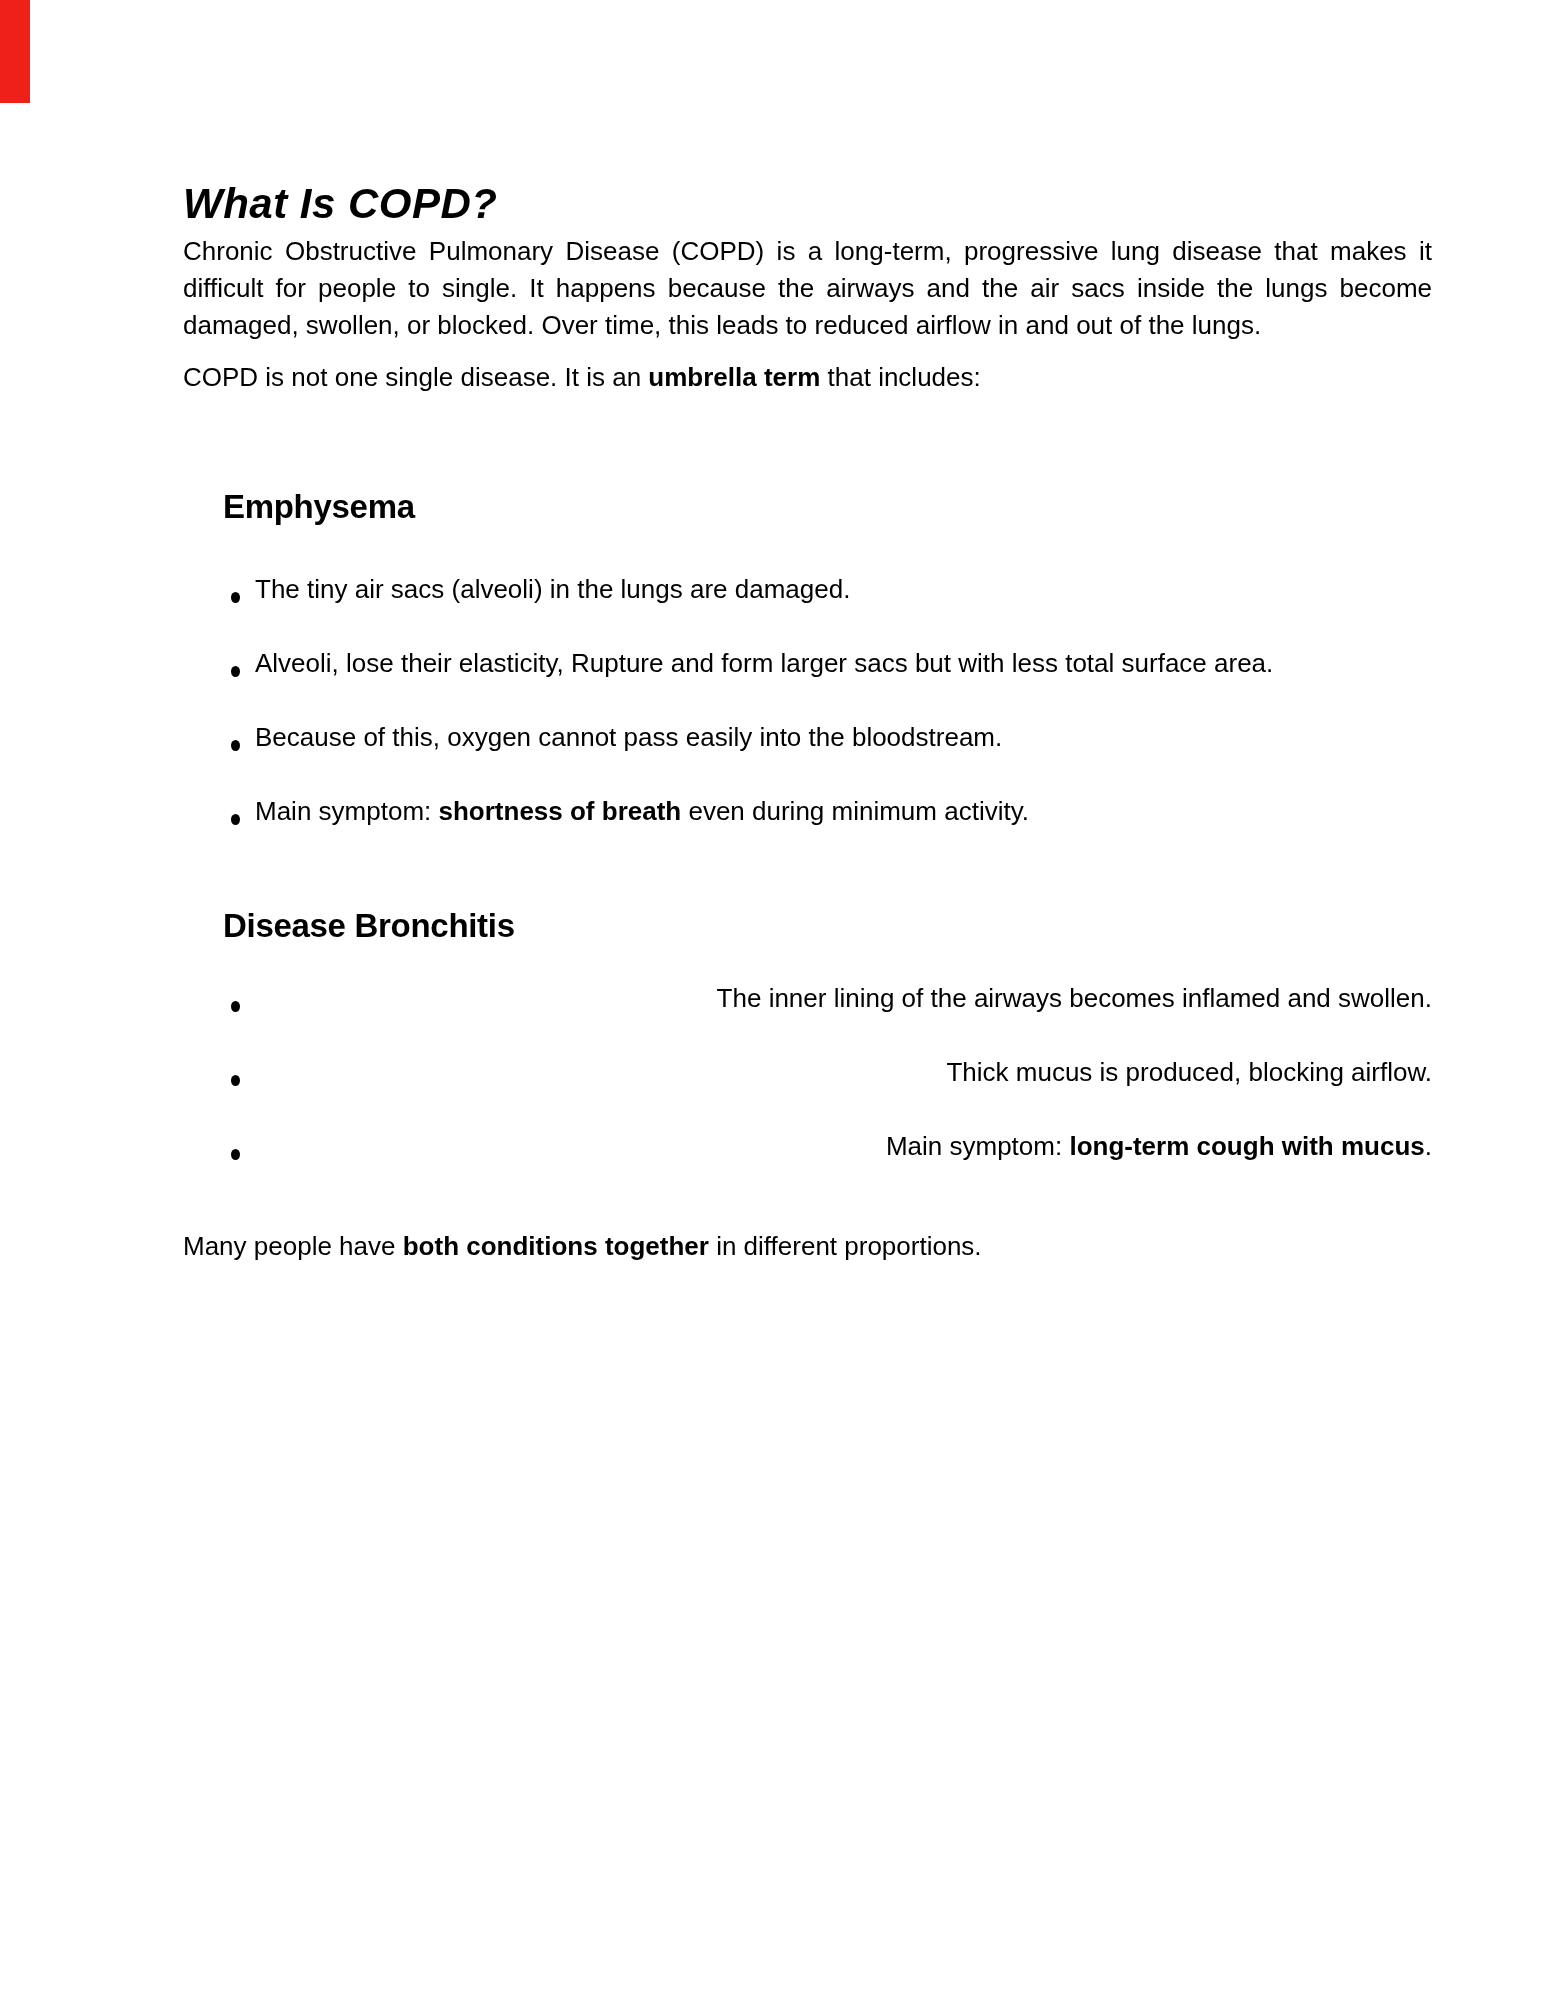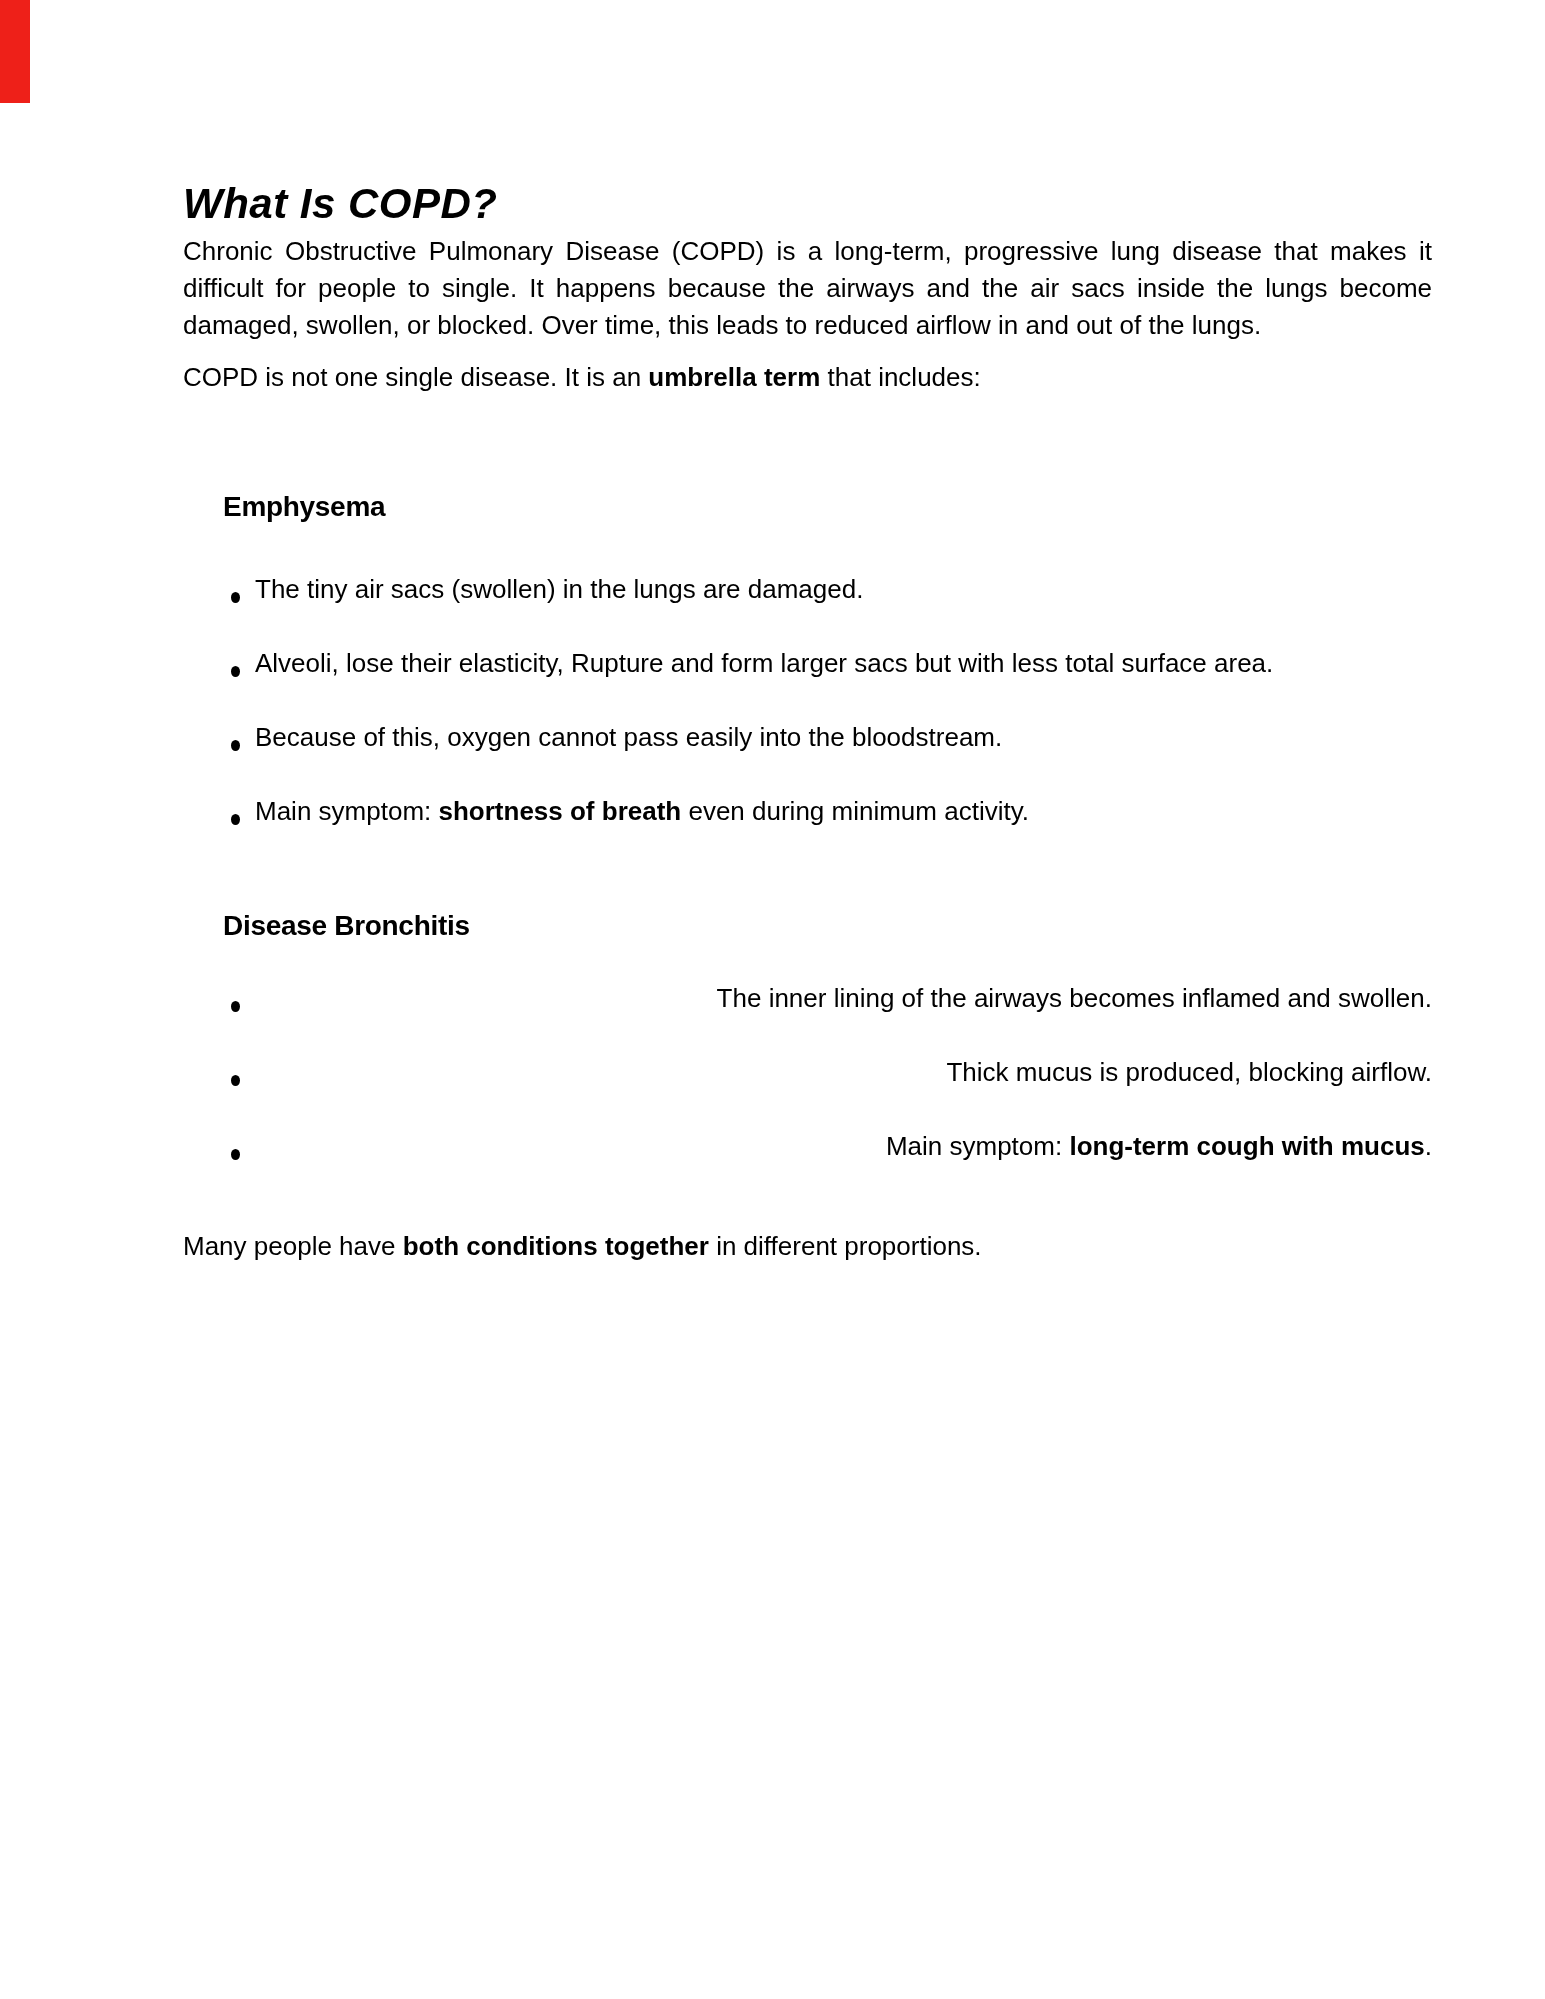--- a/index.html
+++ b/index.html
@@ -35,21 +35,21 @@
   }
   p.intro{
     margin-top:5px;
     text-align:justify;
   }
   p.umbrella{
     margin-top:15px;
   }
   h2.section{
     margin:89px 0 0 40px;
-    font-size:28px;
+    font-size:33px;
     line-height:44px;
     font-weight:700;
     letter-spacing:-0.3px;
   }
   h2.section.cb{
     margin-top:74px;
   }
   ul.bullets{
     list-style:none;
     margin:42px 0 0 0;
@@ -102,21 +102,21 @@
 
     <p class="body intro">Chronic Obstructive Pulmonary Disease (COPD) is a long-term, progressive lung disease that makes it difficult for people to single. It happens because the airways and the air sacs inside the lungs become damaged, swollen, or blocked. Over time, this leads to reduced airflow in and out of the lungs.</p>
 
     <p class="body umbrella"><span>COPD is not one single disease. It is an </span><span class="bi">umbrella term</span><span> that includes:</span></p>
 
     <h2 class="section">Emphysema</h2>
 
     <ul class="bullets">
       <li>
         <span class="dot"></span>
-        <span class="btext"><span>The tiny air sacs (swollen) in the lungs are damaged.</span></span>
+        <span class="btext"><span>The tiny air sacs (alveoli) in the lungs are damaged.</span></span>
       </li>
       <li>
         <span class="dot"></span>
         <span class="btext"><span>Alveoli, lose their elasticity, Rupture and form larger sacs but with less total surface area.</span></span>
       </li>
       <li>
         <span class="dot"></span>
         <span class="btext"><span>Because of this, oxygen cannot pass easily into the bloodstream.</span></span>
       </li>
       <li>

